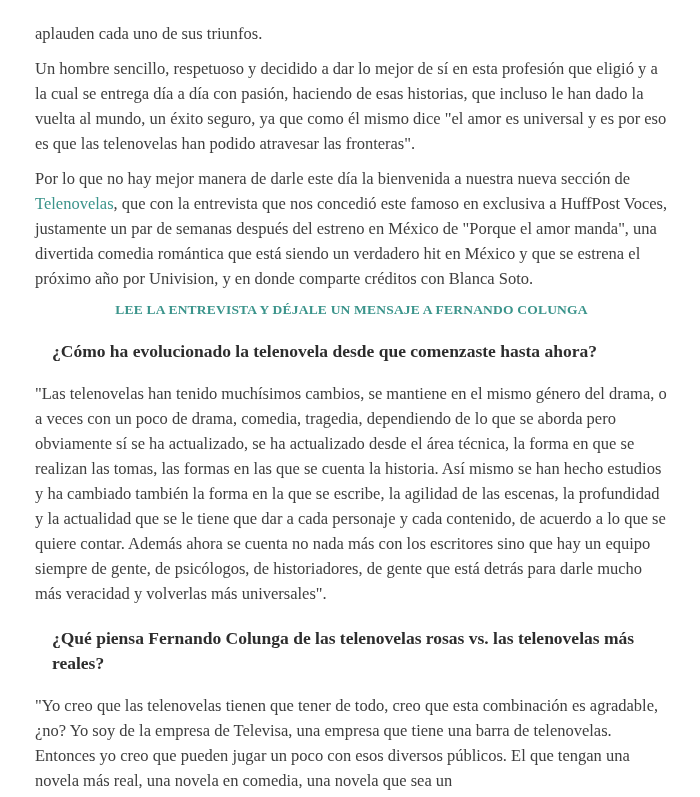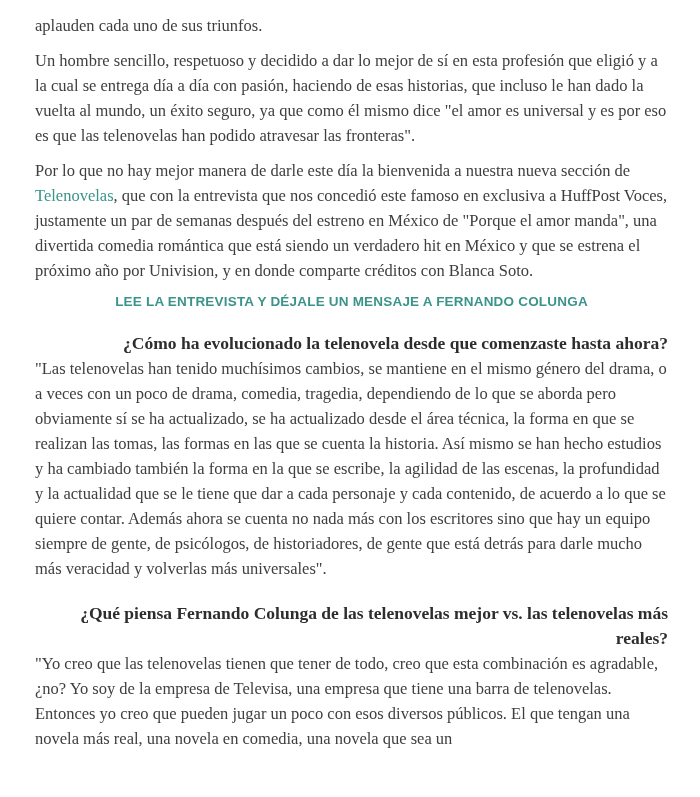--- a/index.html
+++ b/index.html
@@ -13,61 +13,60 @@
   body {
     width: 700px;
     height: 797px;
     overflow: hidden;
     background: var(--background);
   }
   .page {
     width: 700px;
     height: 797px;
     overflow: hidden;
-    padding: 13px 32px 0 35px;
+    padding: 21px 32px 0 35px;
     font-family: "Liberation Serif", "DejaVu Serif", serif;
     color: var(--body-text);
   }
   .body-par {
     font-size: 16.5px;
     line-height: 25px;
     margin: 0 0 10px 0;
     text-align: left;
   }
   .inline-link {
     color: var(--accent-teal);
     text-decoration: none;
     cursor: pointer;
     font-family: Liberation Serif, serif;
   }
   .italic-run {
   }
   .cta-line {
     display: block;
-    font-family: Liberation Sans, sans-serif;
+    font-family: Liberation Serif, serif;
     font-weight: bold;
     font-size: 13.5px;
     line-height: 18px;
     letter-spacing: 0.2px;
     color: var(--accent-teal);
     text-align: center;
     text-decoration: none;
     margin: 6px 0 20px 0;
     cursor: pointer;
   }
   .qa-block {
     margin: 0 0 20px 0;
   }
   .question-heading {
     font-size: 17.5px;
     line-height: 25px;
     font-weight: bold;
     color: var(--heading-text);
-    margin: 0;
-    text-align: right;
+    margin: 17px;
   }
   .answer-par {
     font-size: 16.5px;
     line-height: 25px;
     margin: 0;
   }
 </style>
 </head>
 <body>
 
@@ -80,17 +79,17 @@
   <p class="body-par"><span>Por lo que no hay mejor manera de darle este día la bienvenida a nuestra nueva sección de </span><a class="inline-link" href="#">Telenovelas</a><span>, que con la entrevista que nos concedió este famoso en exclusiva a </span><span class="italic-run">HuffPost Voces</span><span>, justamente un par de semanas después del estreno en México de "Porque el amor manda", una divertida comedia romántica que está siendo un verdadero hit en México y que se estrena el próximo año por Univision, y en donde comparte créditos con Blanca Soto.</span></p>
 
   <a class="cta-line" href="#">LEE LA ENTREVISTA Y DÉJALE UN MENSAJE A FERNANDO COLUNGA</a>
 
   <div class="qa-block">
     <h2 class="question-heading">¿Cómo ha evolucionado la telenovela desde que comenzaste hasta ahora?</h2>
     <p class="answer-par">"Las telenovelas han tenido muchísimos cambios, se mantiene en el mismo género del drama, o a veces con un poco de drama, comedia, tragedia, dependiendo de lo que se aborda pero obviamente sí se ha actualizado, se ha actualizado desde el área técnica, la forma en que se realizan las tomas, las formas en las que se cuenta la historia. Así mismo se han hecho estudios y ha cambiado también la forma en la que se escribe, la agilidad de las escenas, la profundidad y la actualidad que se le tiene que dar a cada personaje y cada contenido, de acuerdo a lo que se quiere contar. Además ahora se cuenta no nada más con los escritores sino que hay un equipo siempre de gente, de psicólogos, de historiadores, de gente que está detrás para darle mucho más veracidad y volverlas más universales".</p>
   </div>
 
   <div class="qa-block">
-    <h2 class="question-heading">¿Qué piensa Fernando Colunga de las telenovelas mejor vs. las telenovelas más reales?</h2>
+    <h2 class="question-heading">¿Qué piensa Fernando Colunga de las telenovelas rosas vs. las telenovelas más reales?</h2>
     <p class="answer-par">"Yo creo que las telenovelas tienen que tener de todo, creo que esta combinación es agradable, ¿no? Yo soy de la empresa de Televisa, una empresa que tiene una barra de telenovelas. Entonces yo creo que pueden jugar un poco con esos diversos públicos. El que tengan una novela más real, una novela en comedia, una novela que sea un</p>
   </div>
 
 </div>
 
 </body></html>

